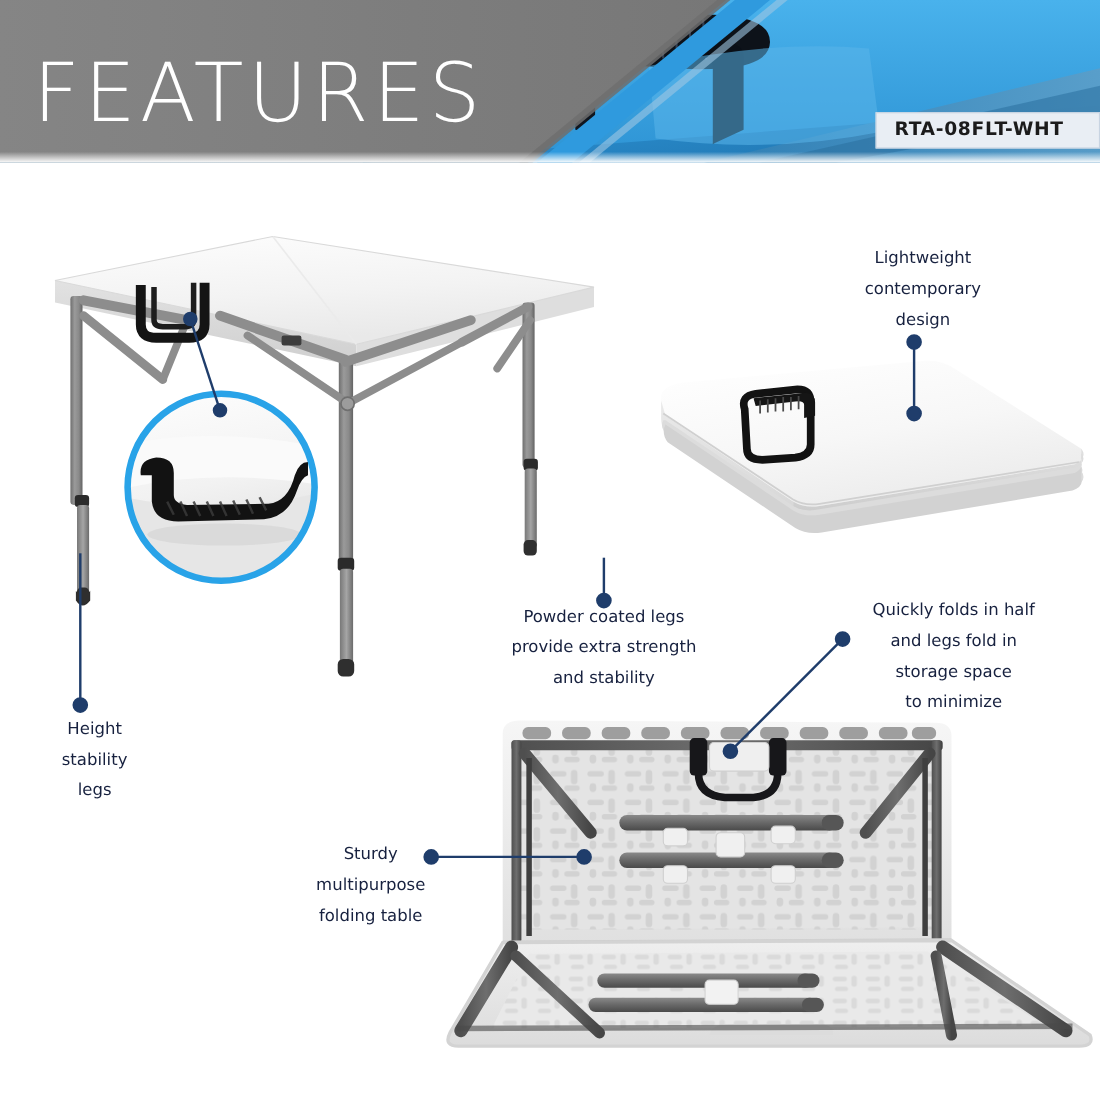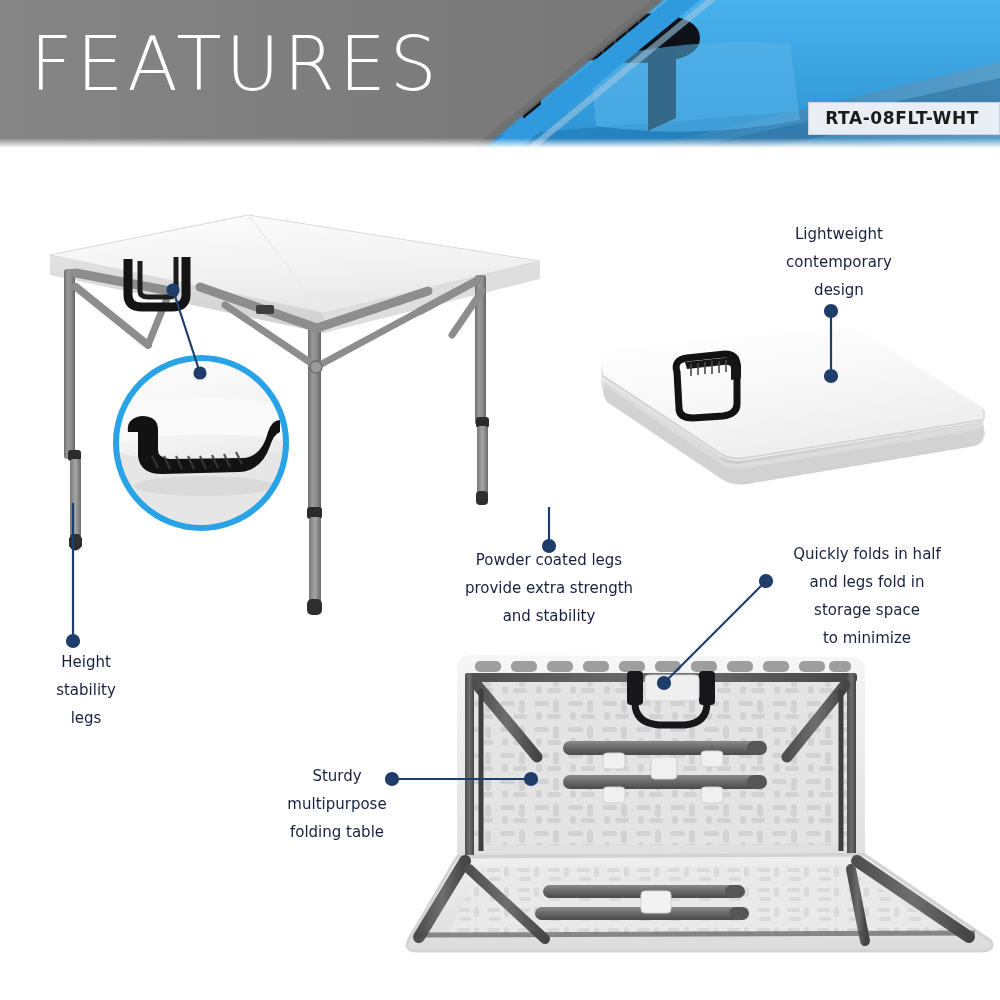--- a/index.html
+++ b/index.html
@@ -6,28 +6,28 @@
   body{
     width:1000px;height:1000px;background:#ffffff;
     font-family:"Liberation Sans",sans-serif;overflow:hidden;position:relative;
   }
   .stage{position:absolute;inset:0;width:1000px;height:1000px;overflow:hidden;background:#fff;}
 
   
   .header{position:absolute;left:0;top:0;width:1000px;height:148px;overflow:hidden;}
   .hdr-photo{position:absolute;inset:0;}
   .hdr-title{
-    position:absolute;left:30px;top:27px;
+    position:absolute;left:30px;top:48px;
     font-size:74px;line-height:74px;font-weight:300;color:#ffffff;
     letter-spacing:4px;white-space:nowrap;
     font-family:"DejaVu Sans",sans-serif;
   }
   .sku-badge{
     position:absolute;right:0px;top:102px;
-    padding:5px 20px 6px 16px;
+    padding:5px 32px 6px 16px;
     background:#e9eef4;color:#1b1b1b;
     font-size:17px;letter-spacing:.6px;font-weight:700;
     font-family:"DejaVu Sans",sans-serif;white-space:nowrap;
     border:1px solid #c8d4e2;
   }
   .hdr-bottom-fade{position:absolute;left:0;bottom:0;width:1000px;height:10px;
     background:linear-gradient(to bottom,rgba(255,255,255,0),#ffffff);}
 
   
   .callout{position:absolute;color:#17213f;font-size:15px;line-height:28px;

